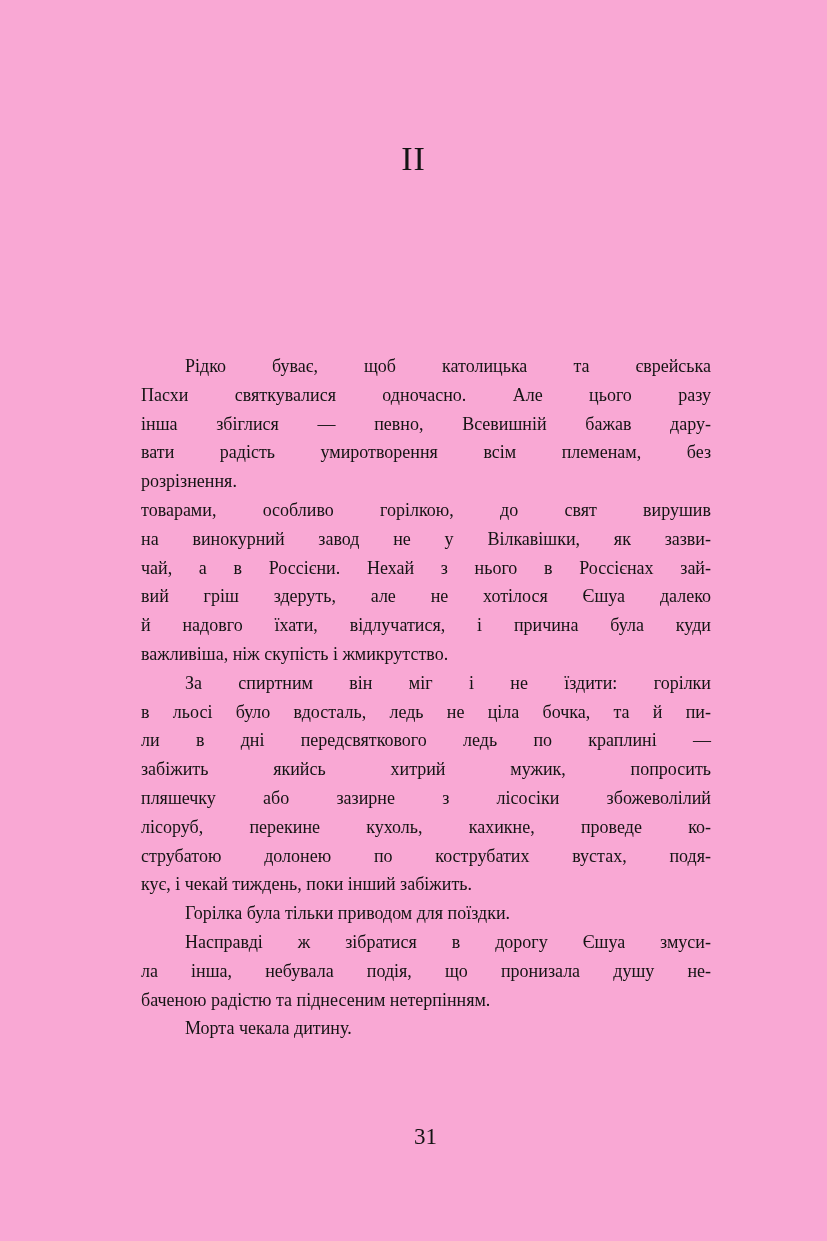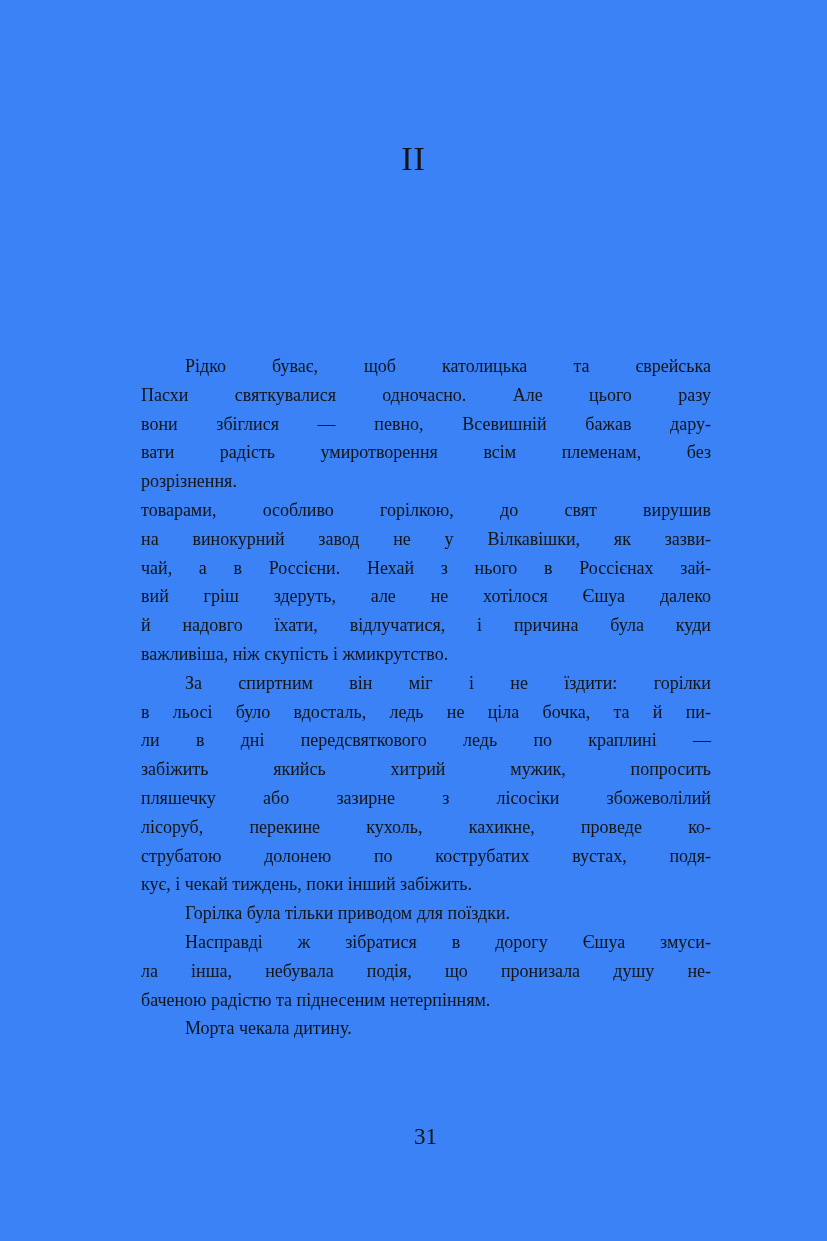--- a/index.html
+++ b/index.html
@@ -8,21 +8,21 @@
     height: 1241px;
     background: #ffffff;
     font-family: "Liberation Serif", "DejaVu Serif", serif;
     color: #141414;
     position: relative;
     overflow: hidden;
   }
   .page {
     position: absolute;
     inset: 0;
-    background: #3b82f6;
+    background: #f9a8d4;
   }
   .chapter-heading {
     position: absolute;
     top: 139px;
     left: 0;
     width: 827px;
     text-align: center;
     font-size: 34px;
     line-height: 40px;
     font-weight: 400;
@@ -56,21 +56,21 @@
 </style>
 </head>
 <body>
 
 <div class="page">
   <div class="chapter-heading">II</div>
 
   <div class="text-block">
       <div class="line para-start">Рідко буває, щоб католицька та єврейська</div>
       <div class="line">Пасхи святкувалися одночасно. Але цього разу</div>
-      <div class="line">вони збіглися — певно, Всевишній бажав дару-</div>
+      <div class="line">інша збіглися — певно, Всевишній бажав дару-</div>
       <div class="line">вати радість умиротворення всім племенам, без</div>
       <div class="line para-end">розрізнення.</div>
       <div class="line">товарами, особливо горілкою, до свят вирушив</div>
       <div class="line">на винокурний завод не у Вілкавішки, як зазви-</div>
       <div class="line">чай, а в Россієни. Нехай з нього в Россієнах зай-</div>
       <div class="line">вий гріш здеруть, але не хотілося Єшуа далеко</div>
       <div class="line">й надовго їхати, відлучатися, і причина була куди</div>
       <div class="line para-end">важливіша, ніж скупість і жмикрутство.</div>
       <div class="line para-start">За спиртним він міг і не їздити: горілки</div>
       <div class="line">в льосі було вдосталь, ледь не ціла бочка, та й пи-</div>

